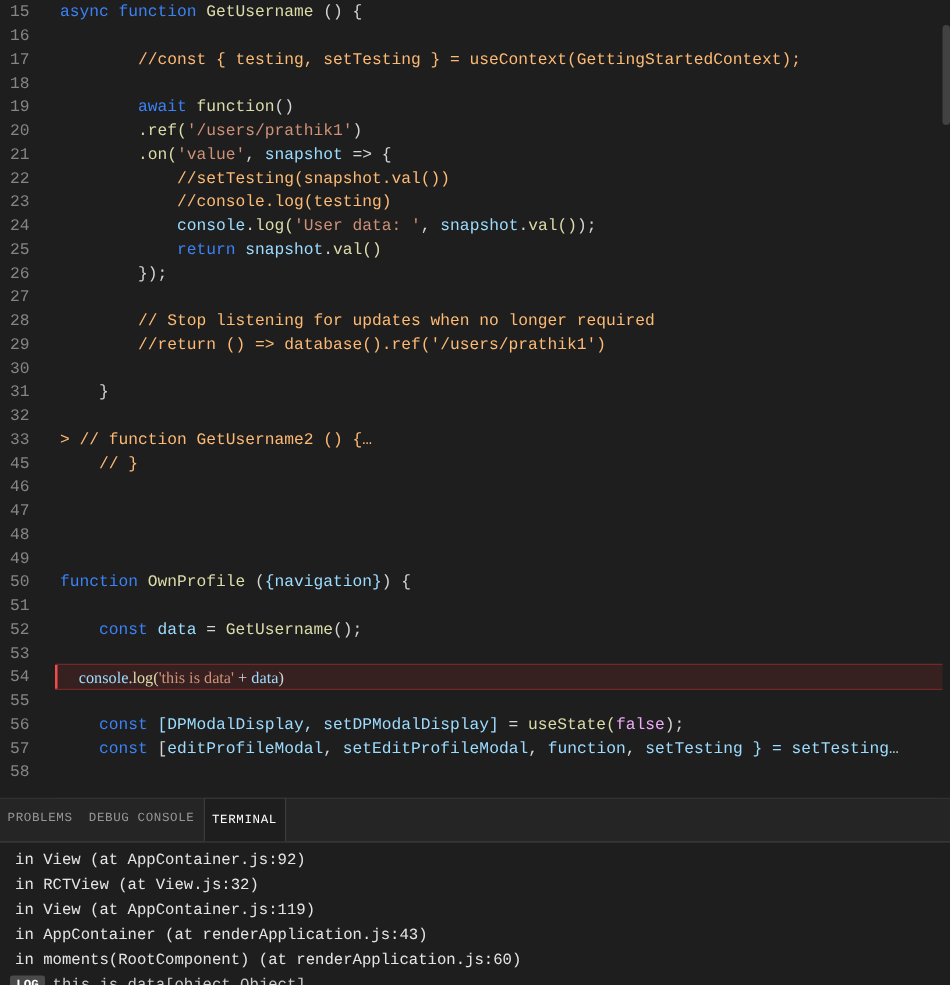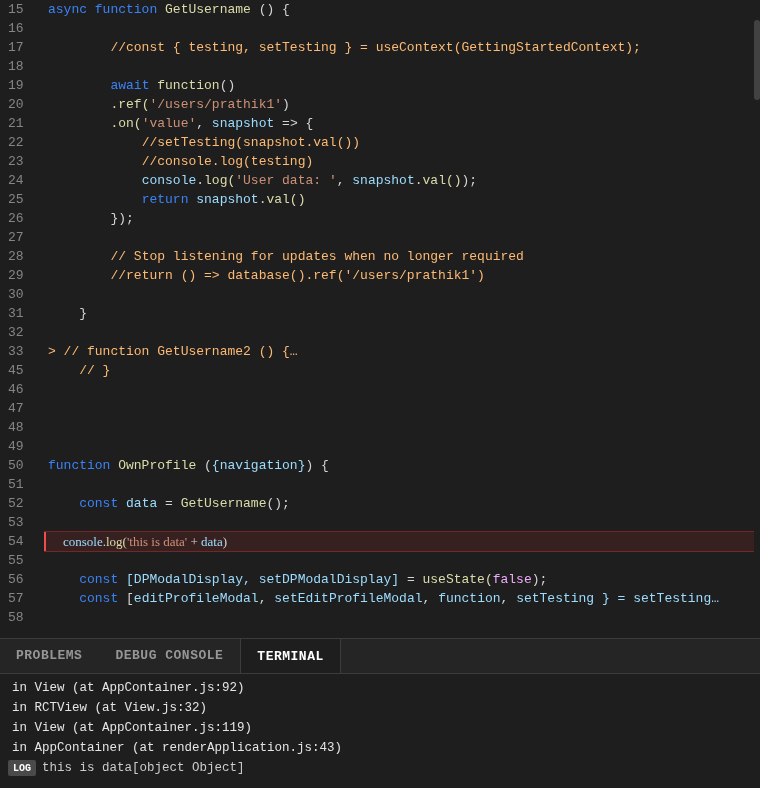--- a/index.html
+++ b/index.html
@@ -78,31 +78,30 @@
     .panel-tabs {
       display: flex;
       background: #252526;
       height: 35px;
       align-items: flex-end;
       padding: 0;
       border-bottom: 1px solid #3c3c3c;
     }
 
     .panel-tab {
-      padding: 6px 16px;
-      font-size: 13px;
+      padding: 6px 6px;
+      font-size: 10px;
       color: #969696;
       cursor: pointer;
       height: 35px;
       display: flex;
       align-items: center;
       border-right: 1px solid transparent;
       text-transform: uppercase;
       letter-spacing: 0.5px;
-      font-weight: bold;
     }
 
     .panel-tab.active {
       color: #ffffff;
       background: #1e1e1e;
       border-top: 1px solid #3c3c3c;
       border-left: 1px solid #3c3c3c;
       border-right: 1px solid #3c3c3c;
       margin-top: 1px;
     }
@@ -246,18 +245,19 @@
   <div class="panel-tabs" id="panel-tabs">
       <div class="panel-tab">PROBLEMS</div>
       <div class="panel-tab">DEBUG CONSOLE</div>
       <div class="panel-tab active">TERMINAL</div>
     </div>
   <div class="panel-content" id="panel-content">
       <div class="log-indent">    in View (at AppContainer.js:92)</div>
       <div class="log-indent">    in RCTView (at View.js:32)</div>
       <div class="log-indent">    in View (at AppContainer.js:119)</div>
       <div class="log-indent">    in AppContainer (at renderApplication.js:43)</div>
+      <div class="log-indent">    in moments(RootComponent) (at renderApplication.js:60)</div>
       <div class="log-line">
         <span class="log-badge">LOG</span>
         <span class="log-text">this is data[object Object]</span>
       </div>
     </div>
 </div>
 
 </body></html>

